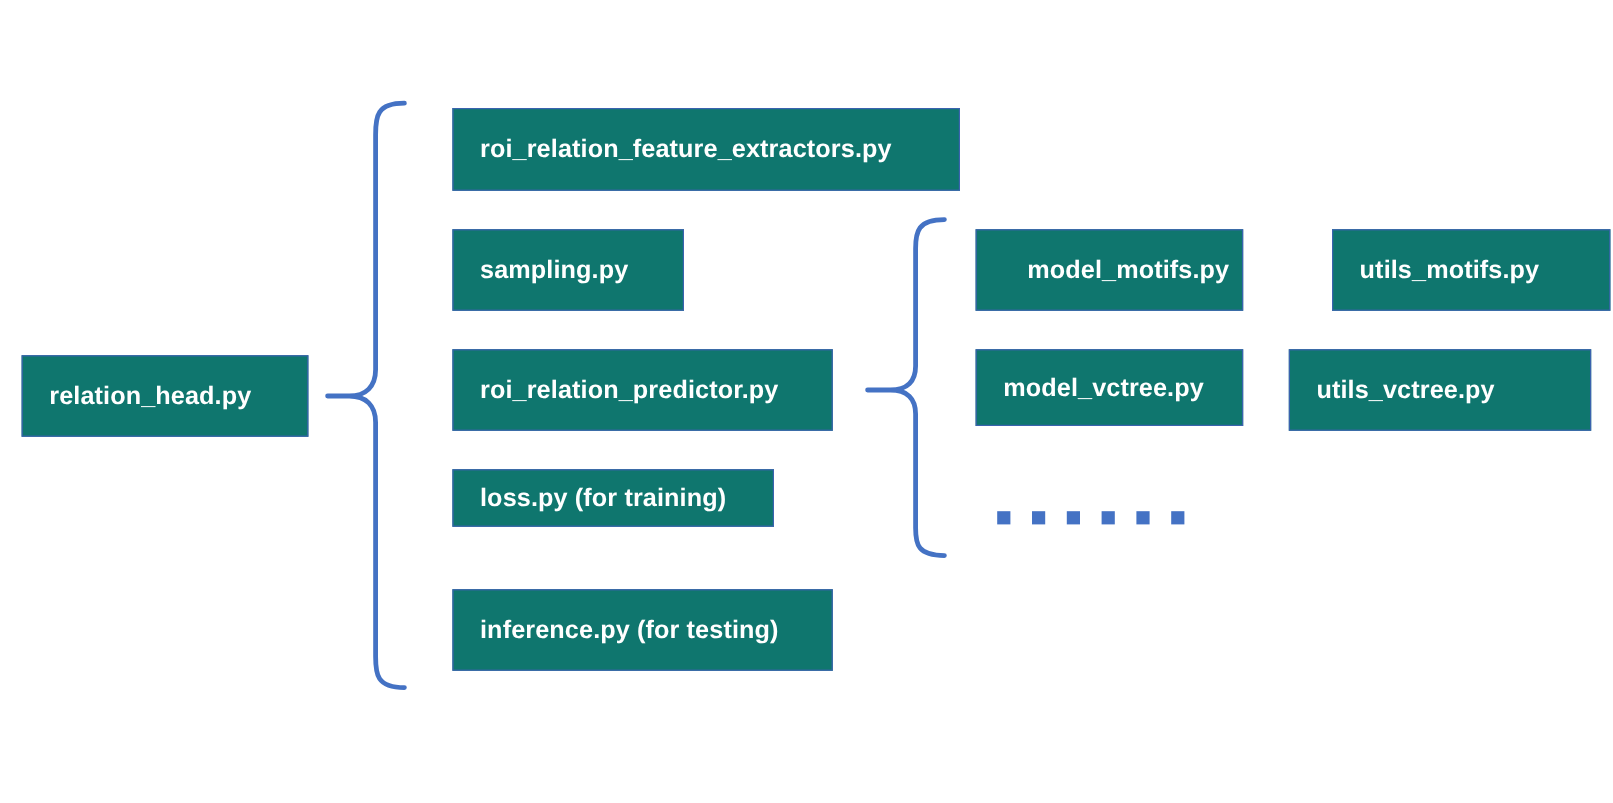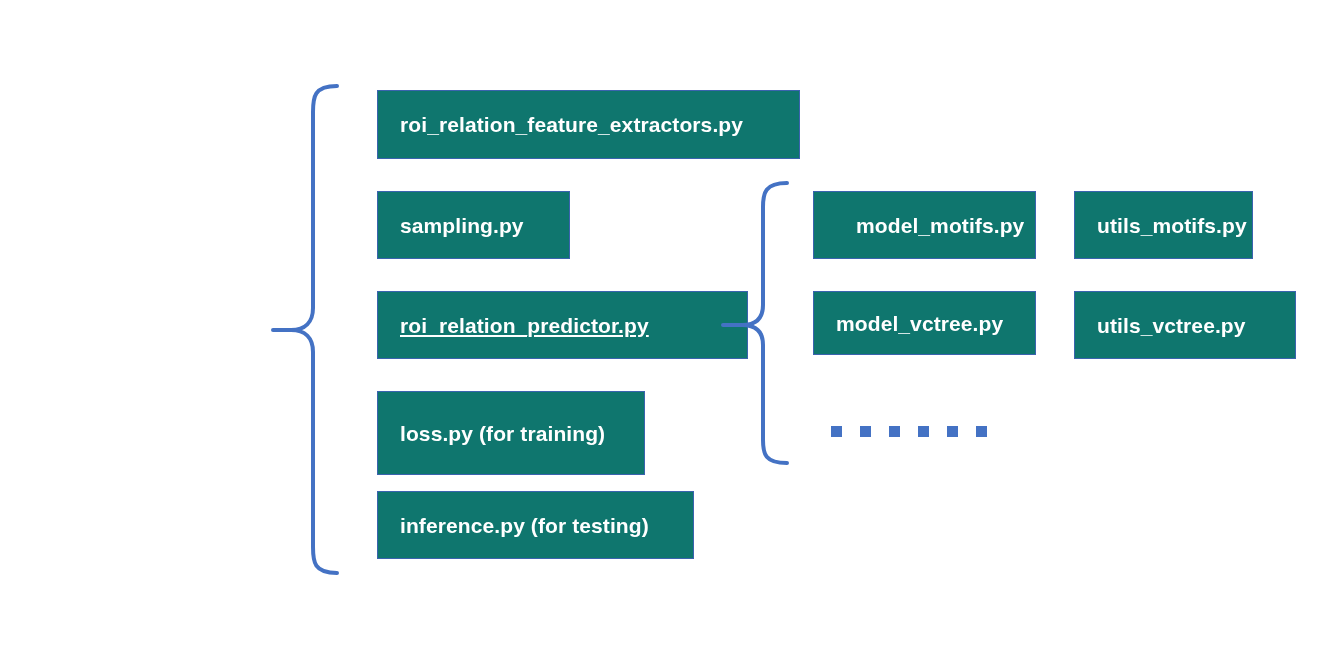--- a/index.html
+++ b/index.html
@@ -58,62 +58,63 @@
     background: #4472c4;
     margin-right: 18px;
   }
   .ellipsis-dot:last-child { margin-right: 0; }
 </style>
 </head>
 <body>
 
 <div id="canvas">
 
+  <div class="node-box" style="left:18px; top:296px; width:239px; height:68px;">relation_head.py</div>
 
   <svg class="brace-svg" style="left:0px; top:0px; width:1344px; height:669px;" viewBox="0 0 1344 669">
     <path class="brace-path" d="M 337 86
              C 314 86, 313 97, 313 112
              L 313 308
              C 313 322, 305 330, 291 330
              L 273 330
              L 291 330
              C 305 330, 313 338, 313 352
              L 313 547
              C 313 562, 314 573, 337 573"></path>
   </svg>
 
   <div class="node-box" style="left:377px; top:90px; width:423px; height:69px;">roi_relation_feature_extractors.py</div>
 
   <div class="node-box" style="left:377px; top:191px; width:193px; height:68px;">sampling.py</div>
 
-  <div class="node-box" style="left:377px; top:291px; width:371px; height:68px;text-decoration:underline;">roi_relation_predictor.py</div>
+  <div class="node-box" style="left:377px; top:291px; width:317px; height:68px;">roi_relation_predictor.py</div>
 
-  <div class="node-box" style="left:377px; top:391px; width:268px; height:84px;">loss.py (for training)</div>
+  <div class="node-box" style="left:377px; top:391px; width:268px; height:48px;">loss.py (for training)</div>
 
   <div class="node-box" style="left:377px; top:491px; width:317px; height:68px;">inference.py (for testing)</div>
 
   <svg class="brace-svg" style="left:0px; top:0px; width:1344px; height:669px;" viewBox="0 0 1344 669">
     <path class="brace-path" d="M 787 183
              C 765 183, 763 193, 763 207
              L 763 305
              C 763 318, 756 325, 742 325
              L 723 325
              L 742 325
              C 756 325, 763 332, 763 345
              L 763 440
              C 763 454, 765 463, 787 463"></path>
   </svg>
 
   <div class="node-box" style="left:813px; top:191px; width:223px; height:68px;padding-left:42px;">model_motifs.py</div>
 
-  <div class="node-box" style="left:1074px; top:191px; width:179px; height:68px;">utils_motifs.py</div>
+  <div class="node-box" style="left:1110px; top:191px; width:232px; height:68px;">utils_motifs.py</div>
 
   <div class="node-box" style="left:813px; top:291px; width:223px; height:64px;">model_vctree.py</div>
 
-  <div class="node-box" style="left:1074px; top:291px; width:222px; height:68px;">utils_vctree.py</div>
+  <div class="node-box" style="left:1074px; top:291px; width:252px; height:68px;">utils_vctree.py</div>
 
   <div class="ellipsis-row" id="ellipsis-row" style="left:831px; top:426px; height:11px;">
       <span class="ellipsis-dot"></span>
       <span class="ellipsis-dot"></span>
       <span class="ellipsis-dot"></span>
       <span class="ellipsis-dot"></span>
       <span class="ellipsis-dot"></span>
       <span class="ellipsis-dot"></span>
     </div>
 

